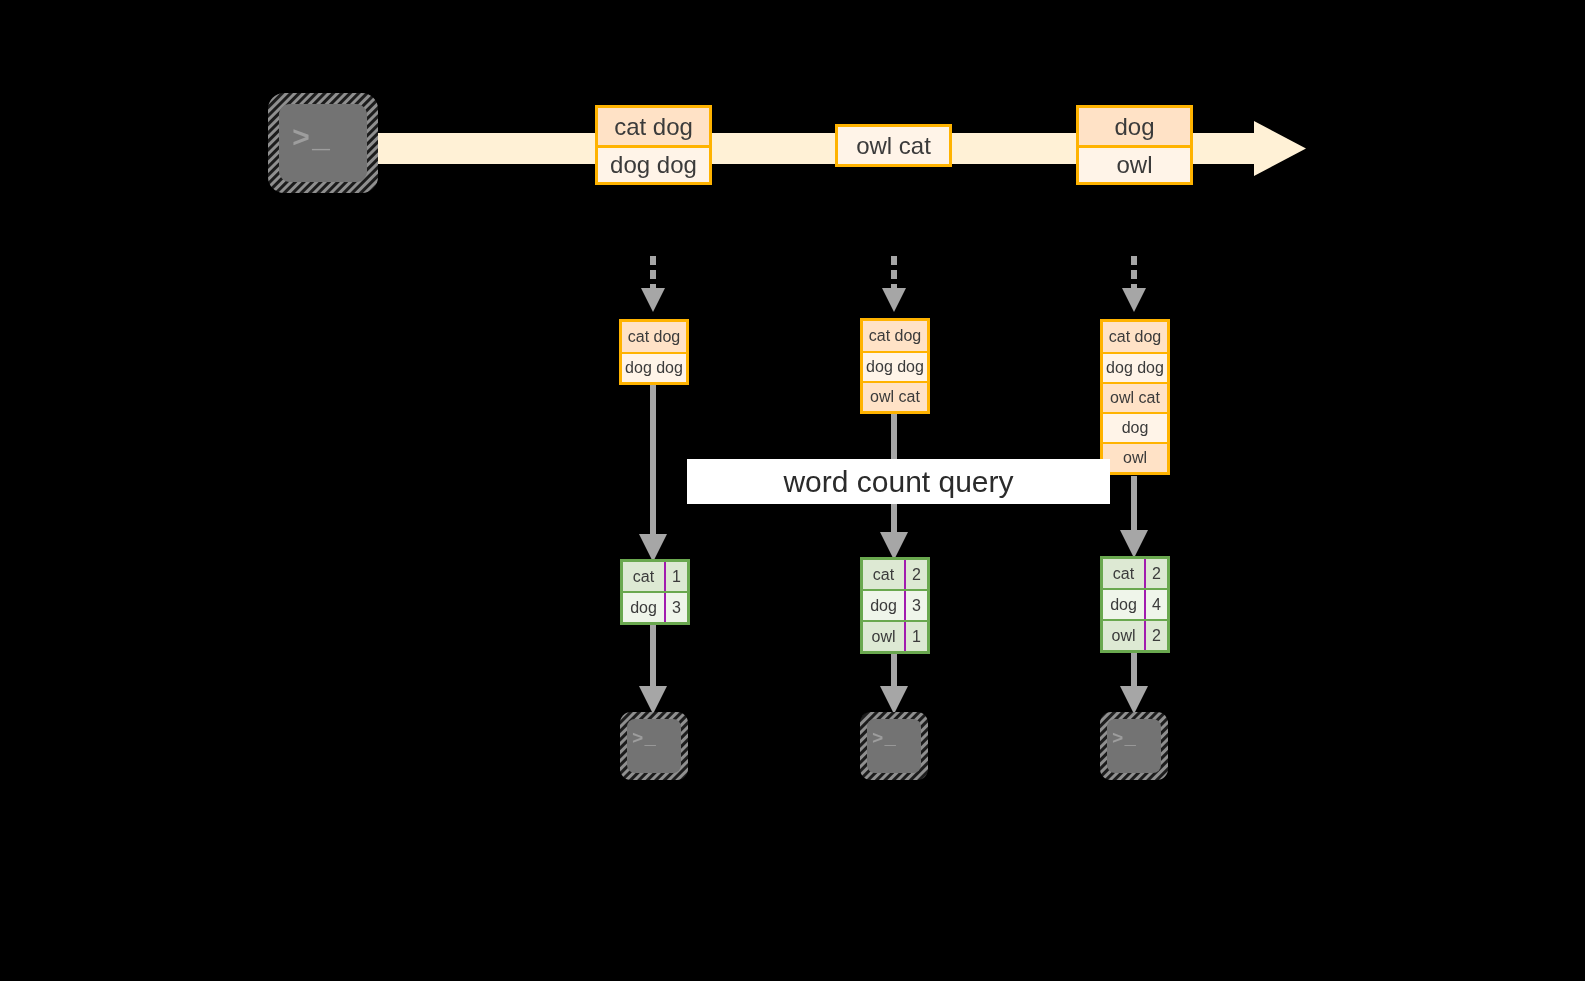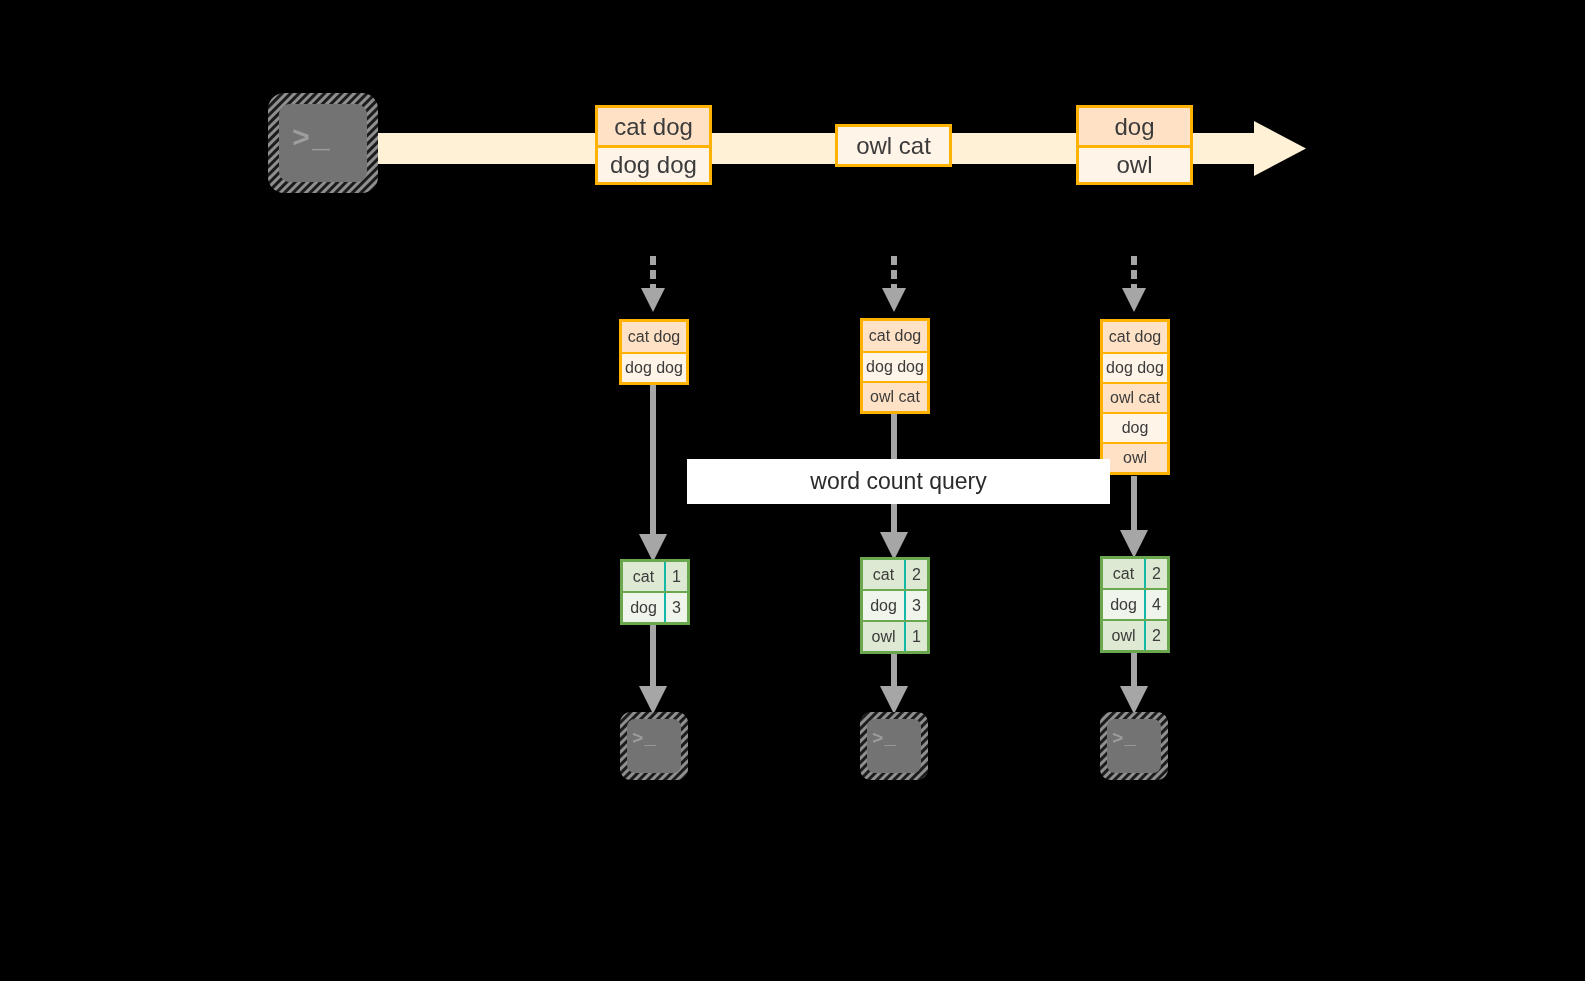--- a/index.html
+++ b/index.html
@@ -80,39 +80,39 @@
   .gtable .grow + .grow { border-top: 2px solid #6aa84f; }
   .gtable .gc {
     box-sizing: border-box;
     height: 29px;
     display: flex;
     align-items: center;
     justify-content: center;
     font-size: 16px;
     color: #3b3b3b;
   }
-  .gtable .gc.word { width: 43px; border-right: 2px solid #14b8a6; }
+  .gtable .gc.word { width: 43px; border-right: 2px solid #a21caf; }
   .gtable .gc.count { width: 21px; }
   .gtable .grow.dark .gc { background: #dde9d3; }
   .gtable .grow.light .gc { background: #eff5ea; }
 
   
   #query-label {
     position: absolute;
     left: 687px;
     top: 459px;
     width: 423px;
     height: 45px;
     background: #ffffff;
     display: flex;
     align-items: center;
     justify-content: center;
   }
   #query-label .txt {
-    font-size: 23px;
+    font-size: 30px;
     color: #2b2b2b;
     white-space: nowrap;
   }
 </style>
 </head>
 <body>
 
 <div id="canvas">
 
   <svg class="abs" width="1585" height="981" style="left:0;top:0;">

